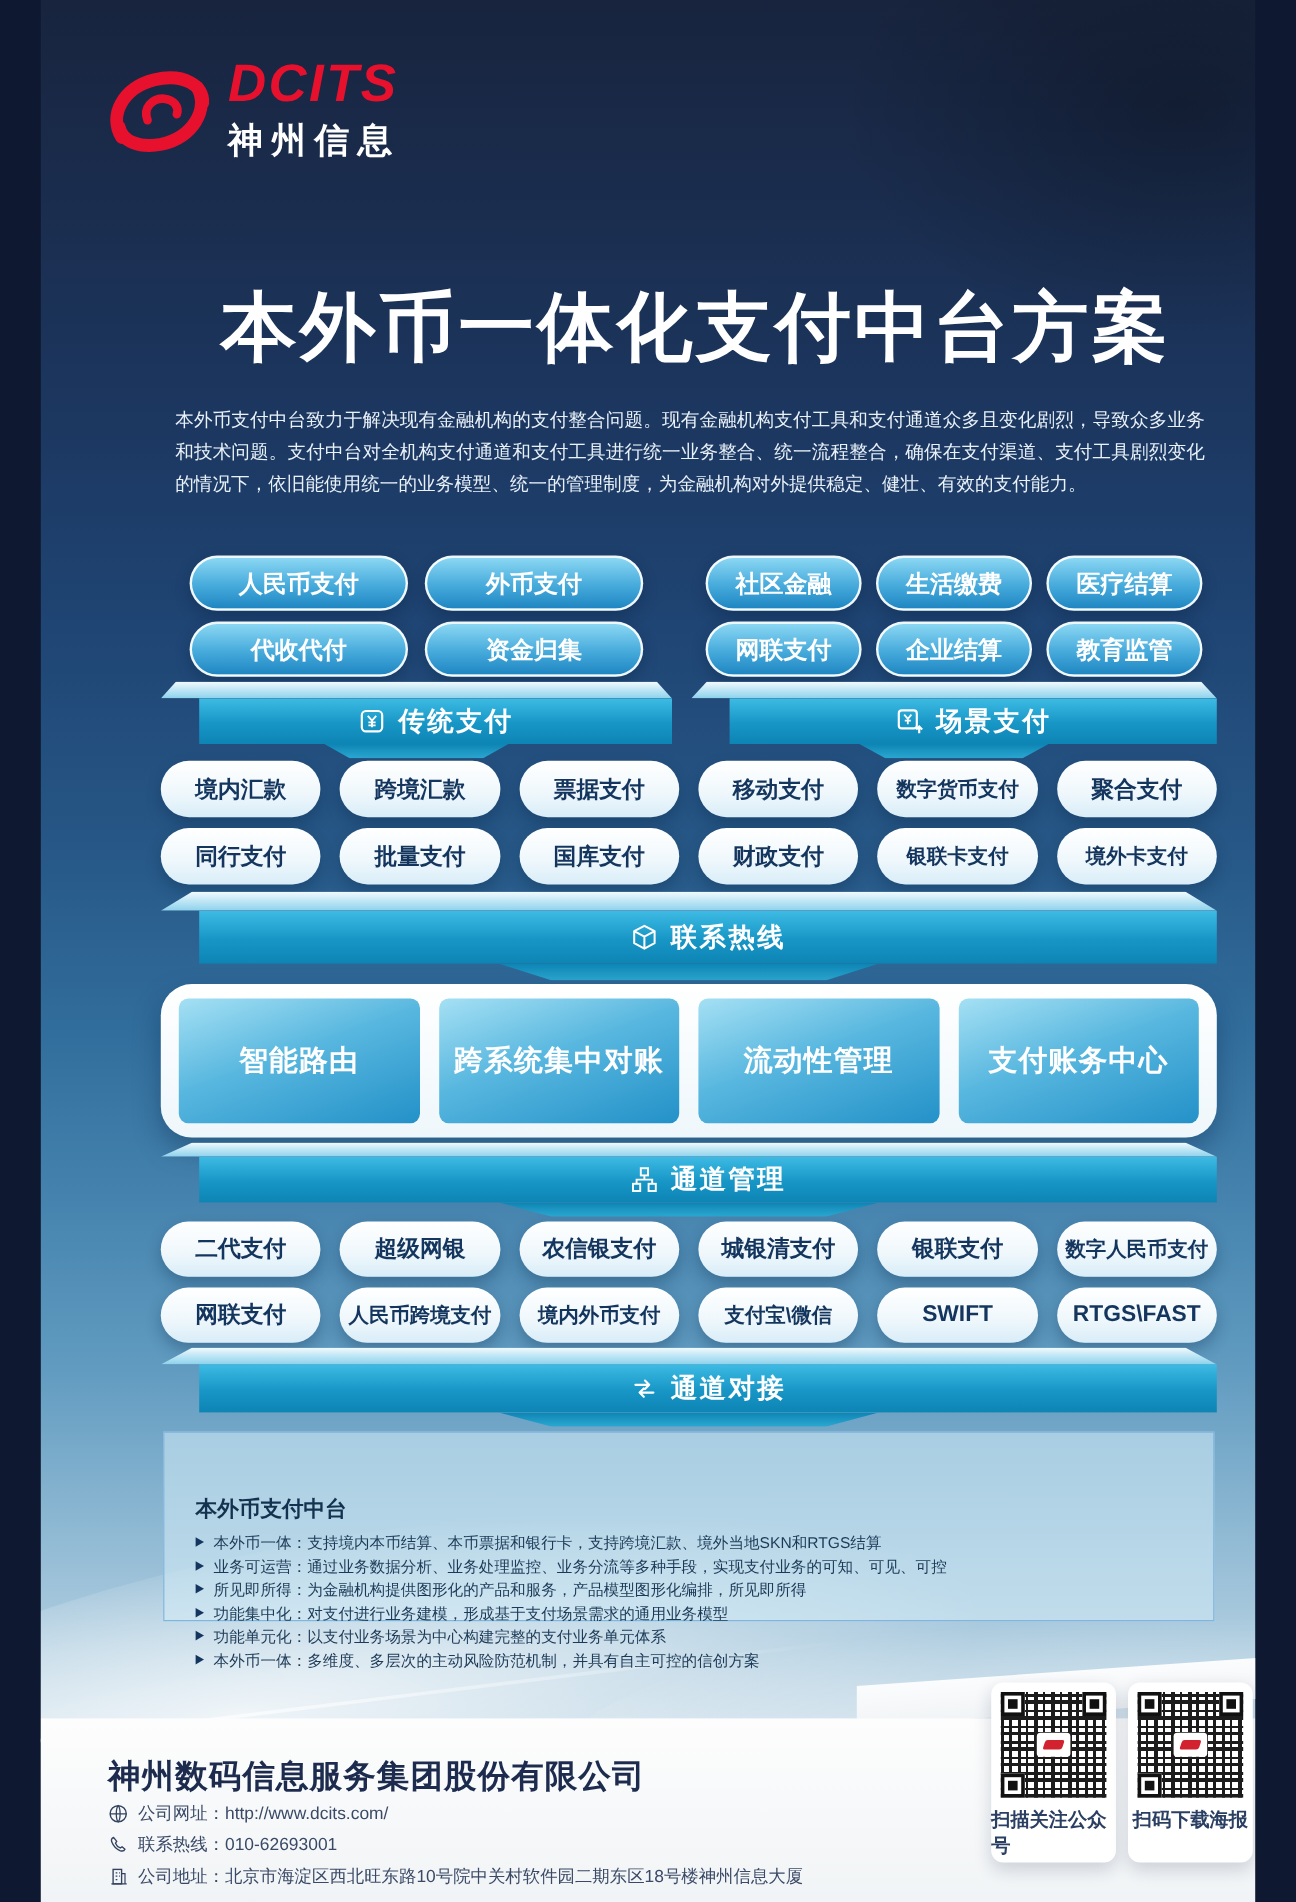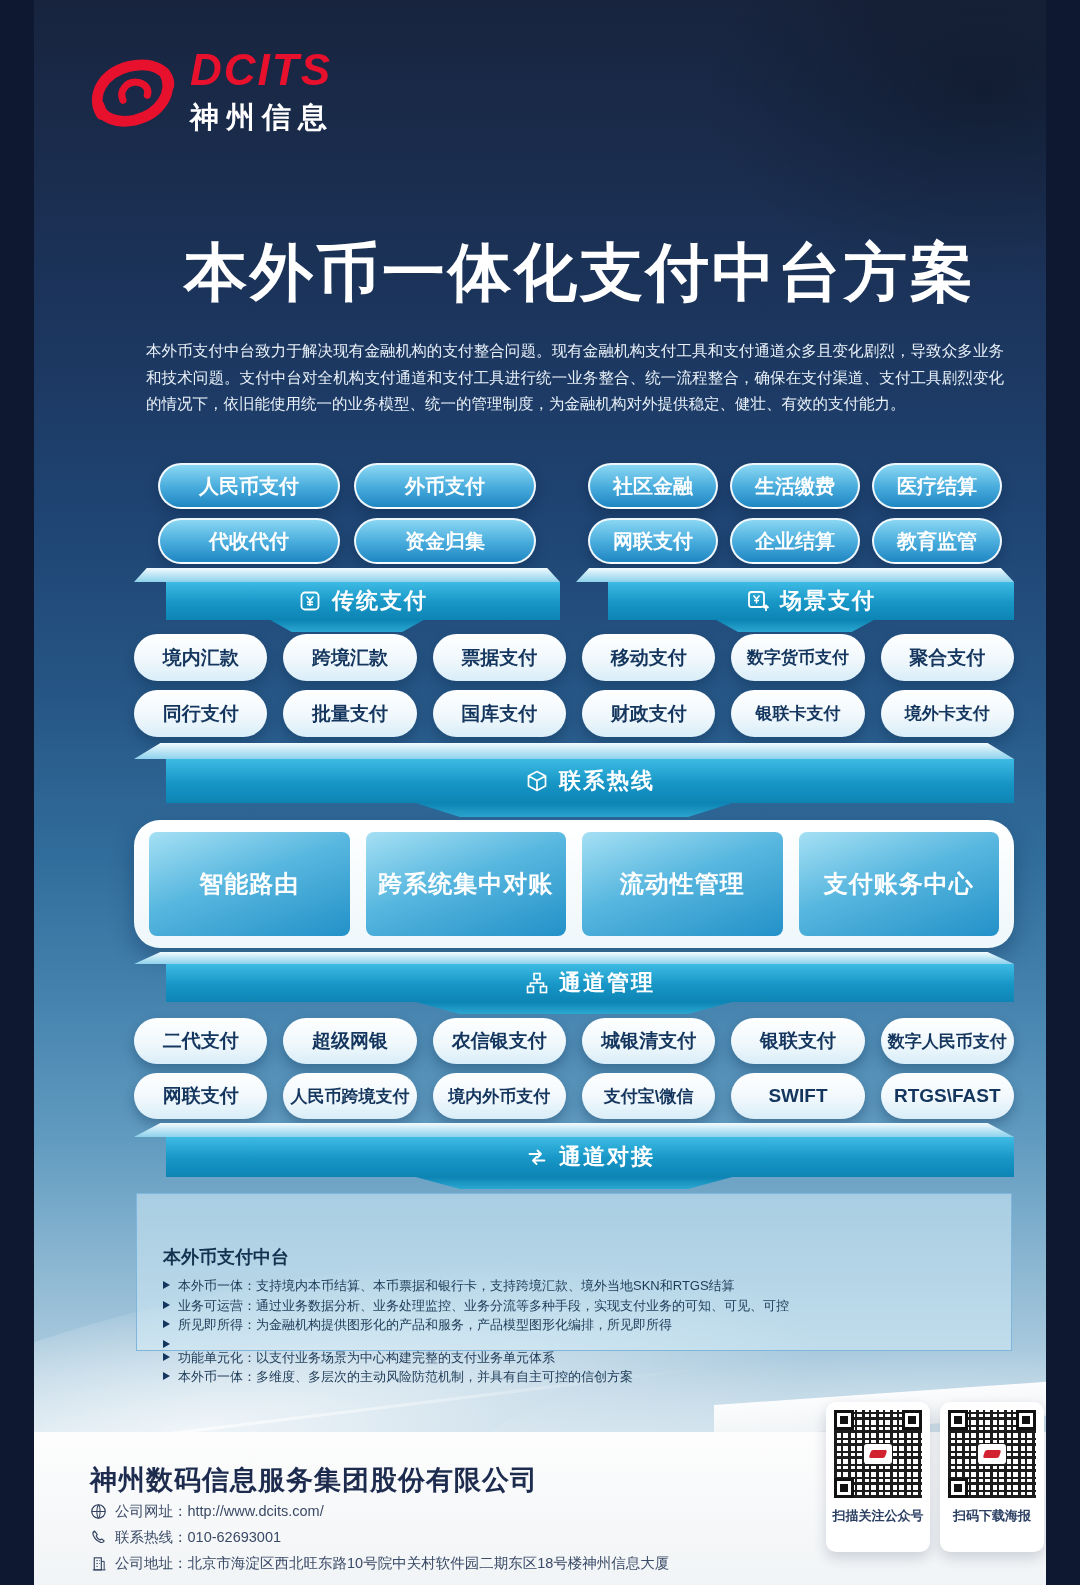--- a/index.html
+++ b/index.html
@@ -91,21 +91,21 @@
   .qr { position:relative; width:88px; height:88px; background-color:#fff;
     background-image:
       repeating-linear-gradient(0deg,#1c1c1c 0 3px,transparent 3px 6px,#1c1c1c 6px 8px,transparent 8px 13px),
       repeating-linear-gradient(90deg,#1c1c1c 0 3px,transparent 3px 7px,#1c1c1c 7px 9px,transparent 9px 14px); }
   .qf { position:absolute; width:20px; height:20px; border:3px solid #111; background:#fff; }
   .qf::after { content:""; position:absolute; inset:3px; background:#111; }
   .qf.tl { left:0; top:0; } .qf.tr { right:0; top:0; } .qf.bl { left:0; bottom:0; }
   .qc { position:absolute; left:50%; top:50%; transform:translate(-50%,-50%); width:28px; height:20px;
     background:#fff; border-radius:3px; display:flex; align-items:center; justify-content:center; }
   .qc span { display:block; width:16px; height:8px; background:#d2222f; transform:skewX(-18deg); border-radius:2px; }
-  .qr-caption { margin-top:9px; color:#2b3f63; font-size:13px; font-weight:bold; }
+  .qr-caption { margin-top:9px; color:#2b3f63; font-size:16px; font-weight:bold; }
 </style>
 </head>
 <body>
 
 <div class="page">
   <div class="wave vignette"></div>
   <div class="wave wave1"></div>
   <div class="wave wave2"></div>
   <div class="wave wave-line"></div>
 
@@ -257,20 +257,21 @@
     <div class="feat">
         <span class="tri"></span>
         <span>业务可运营：通过业务数据分析、业务处理监控、业务分流等多种手段，实现支付业务的可知、可见、可控</span>
       </div>
     <div class="feat">
         <span class="tri"></span>
         <span>所见即所得：为金融机构提供图形化的产品和服务，产品模型图形化编排，所见即所得</span>
       </div>
     <div class="feat">
         <span class="tri"></span>
+        <span>功能集中化：对支付进行业务建模，形成基于支付场景需求的通用业务模型</span>
       </div>
     <div class="feat">
         <span class="tri"></span>
         <span>功能单元化：以支付业务场景为中心构建完整的支付业务单元体系</span>
       </div>
     <div class="feat">
         <span class="tri"></span>
         <span>本外币一体：多维度、多层次的主动风险防范机制，并具有自主可控的信创方案</span>
       </div>
   </div>

